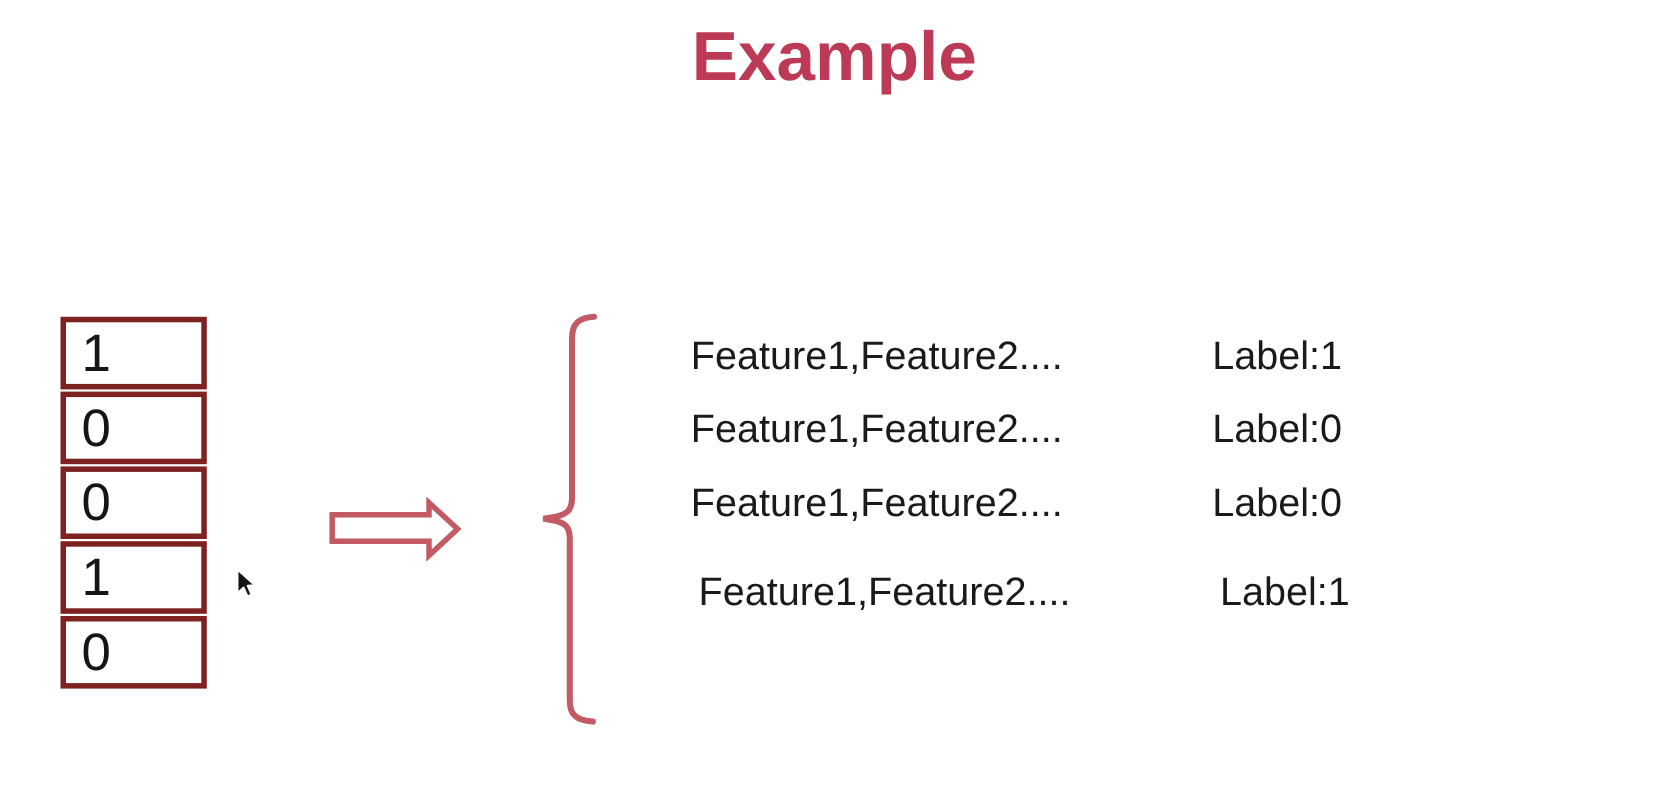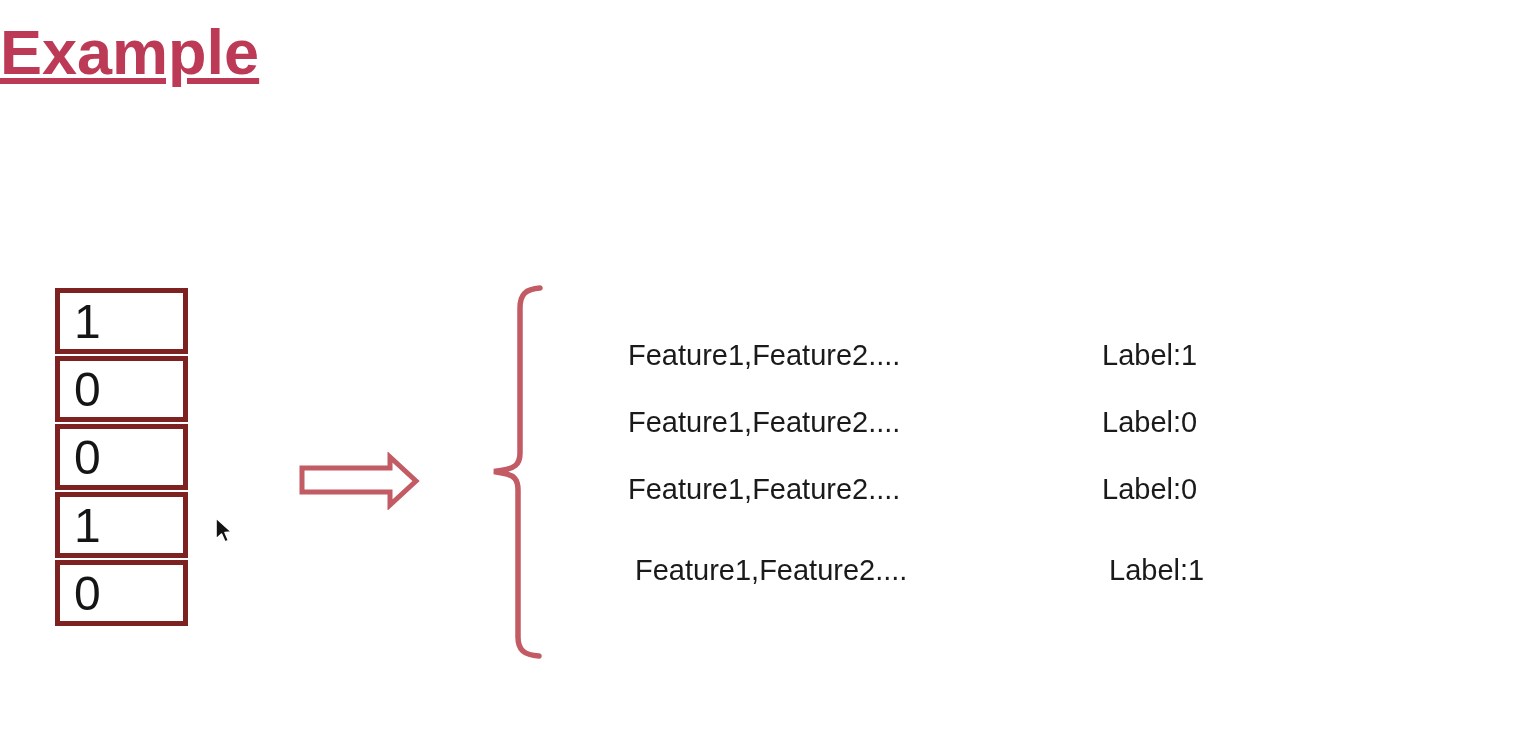--- a/index.html
+++ b/index.html
@@ -13,26 +13,25 @@
     height: 734px;
     background: #ffffff;
     overflow: hidden;
     font-family: "Liberation Sans", sans-serif;
   }
   .slide-title {
     position: absolute;
     top: 16px;
     left: 0;
     width: 100%;
-    text-align: left;
+    text-align: center;
     font-size: 63px;
     font-weight: 700;
     color: #BD3A57;
     letter-spacing: 0px;
-    text-decoration: underline;
   }
   .label-vector {
     position: absolute;
     left: 55px;
     top: 288px;
   }
   .vector-cell {
     box-sizing: border-box;
     width: 133px;
     height: 66px;
@@ -56,25 +55,24 @@
     top: 283px;
   }
   .cursor-svg {
     position: absolute;
     left: 212px;
     top: 516px;
   }
   .frow {
     position: absolute;
     left: 628px;
-    font-size: 29px;
+    font-size: 36px;
     line-height: 1;
     color: #1A1A1A;
     white-space: nowrap;
-    margin-top: 36px;
   }
   .frow .features {
     display: inline-block;
     width: 474px;
   }
   .frow-1 { top: 305px; }
   .frow-2 { top: 372px; }
   .frow-3 { top: 439px; }
   .frow-4 { top: 520px; left: 635px; }
 </style>

